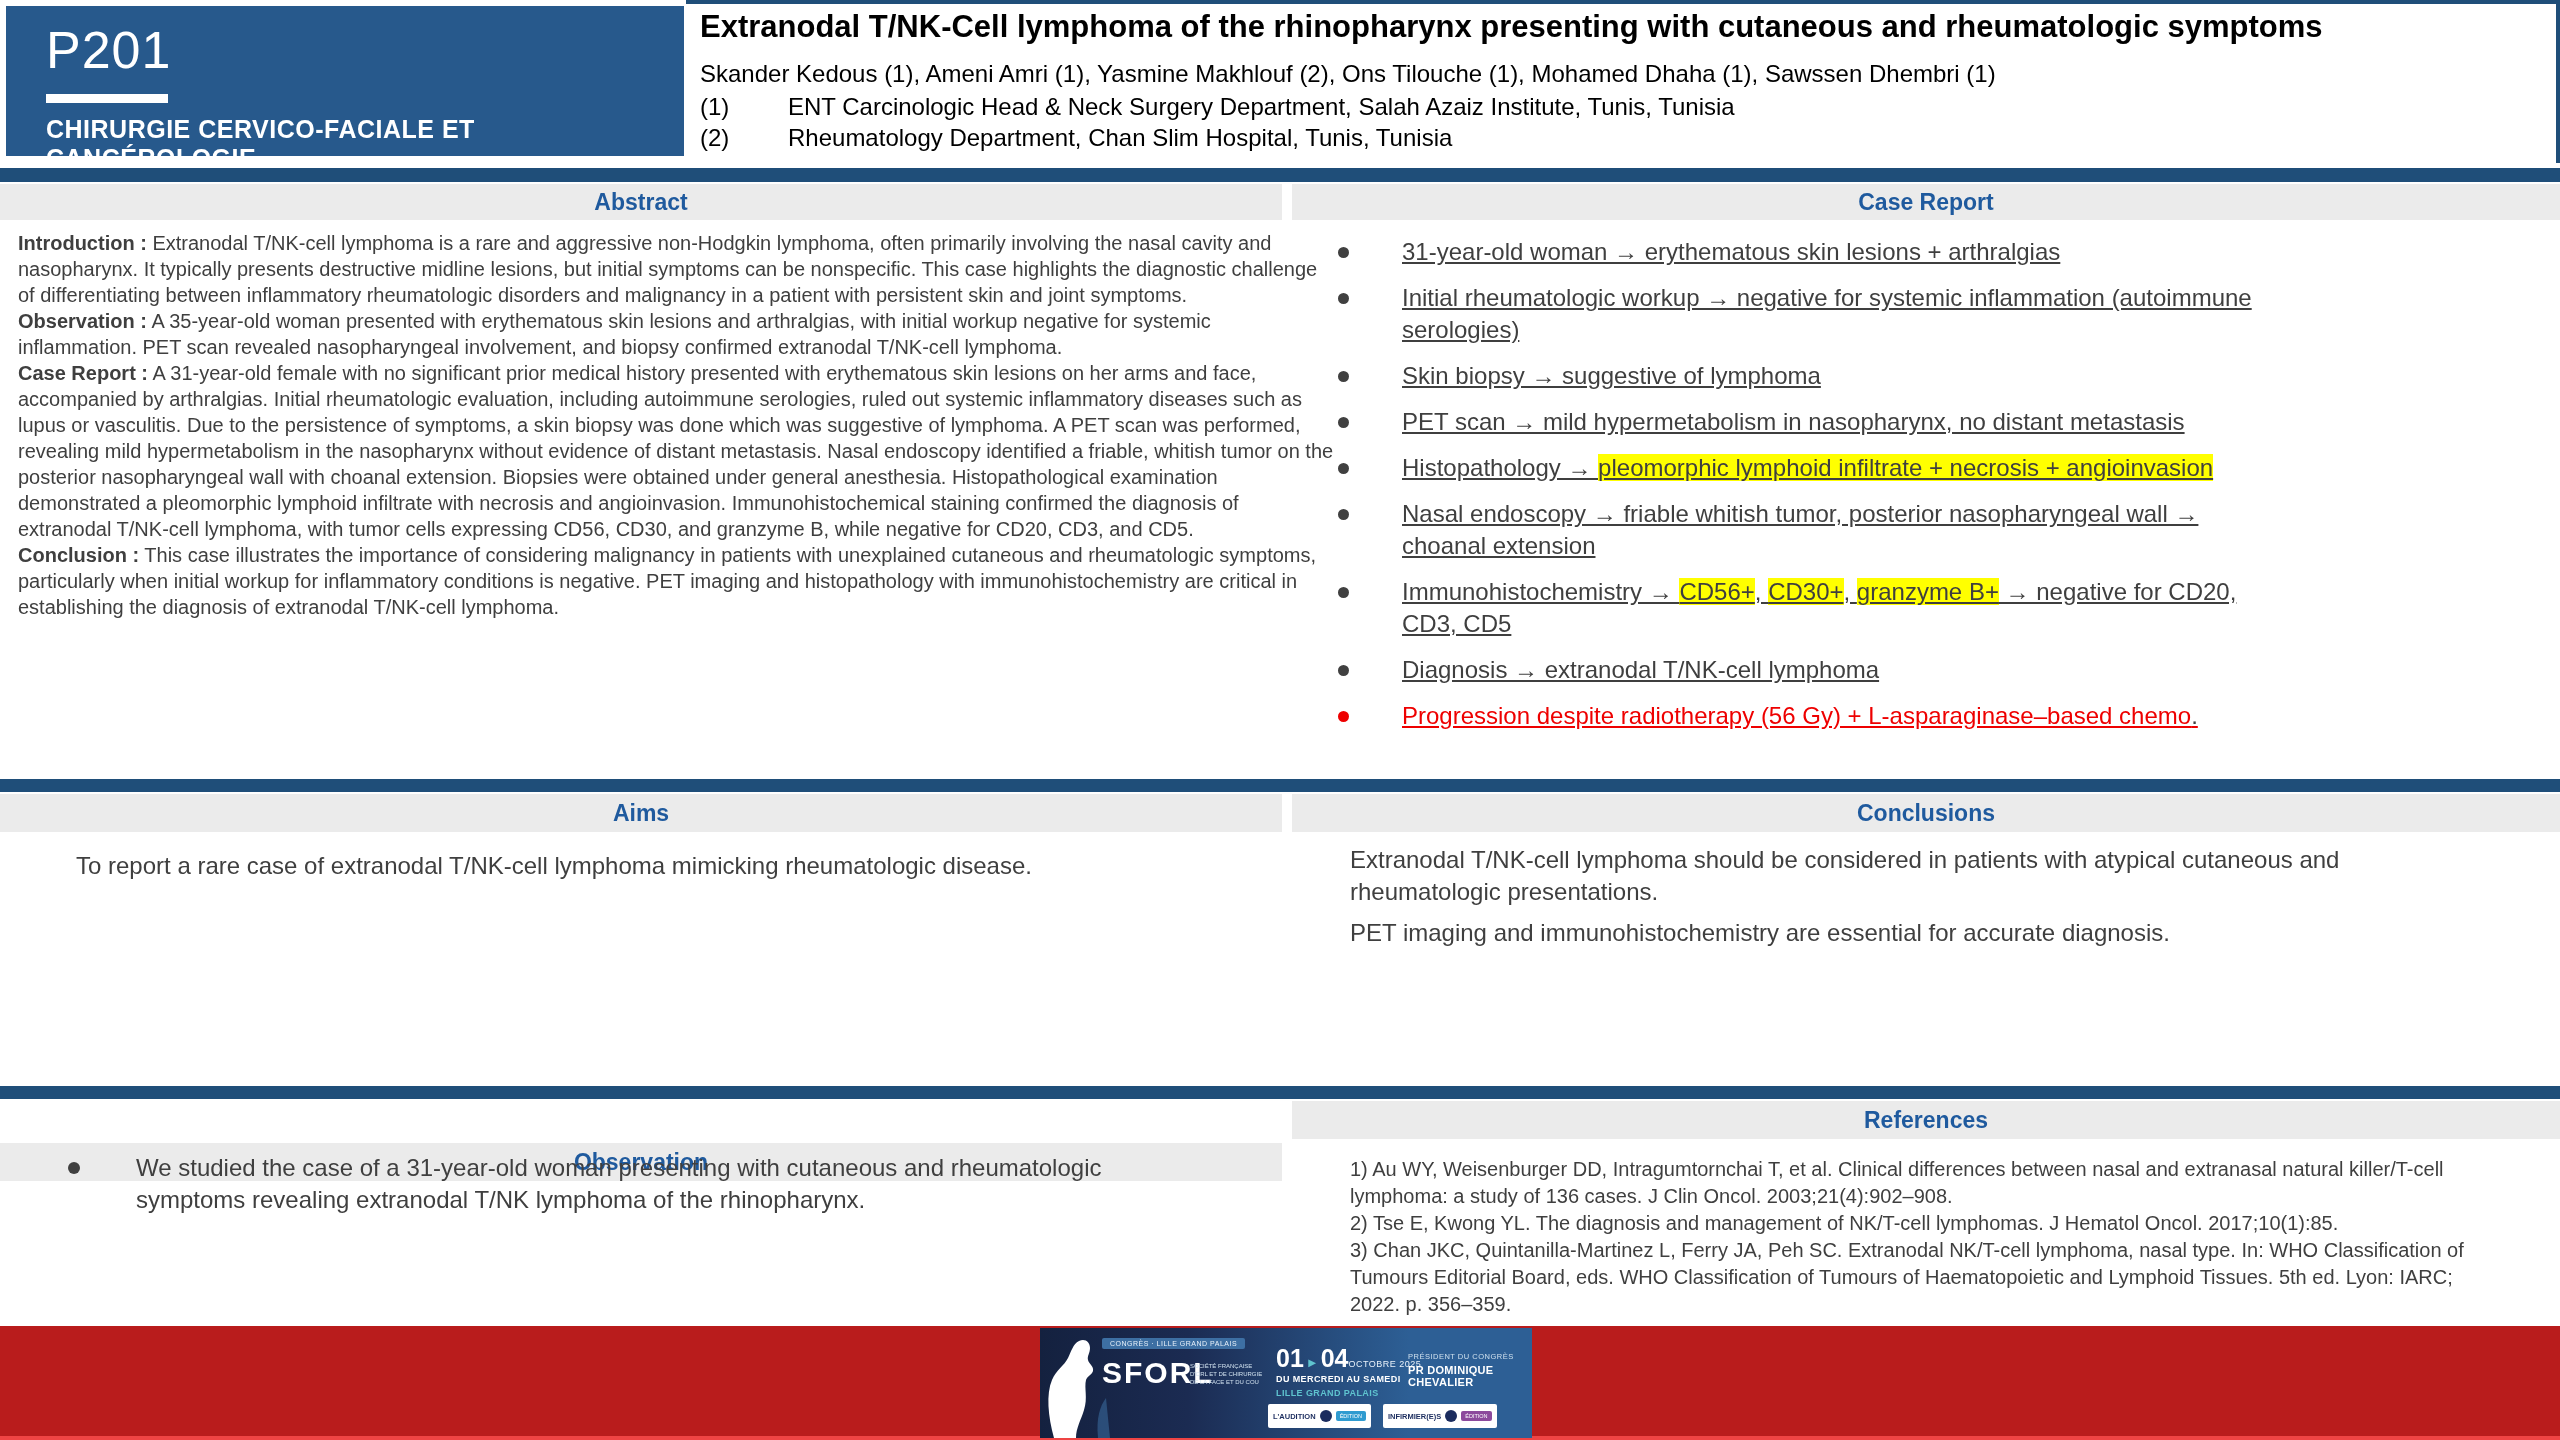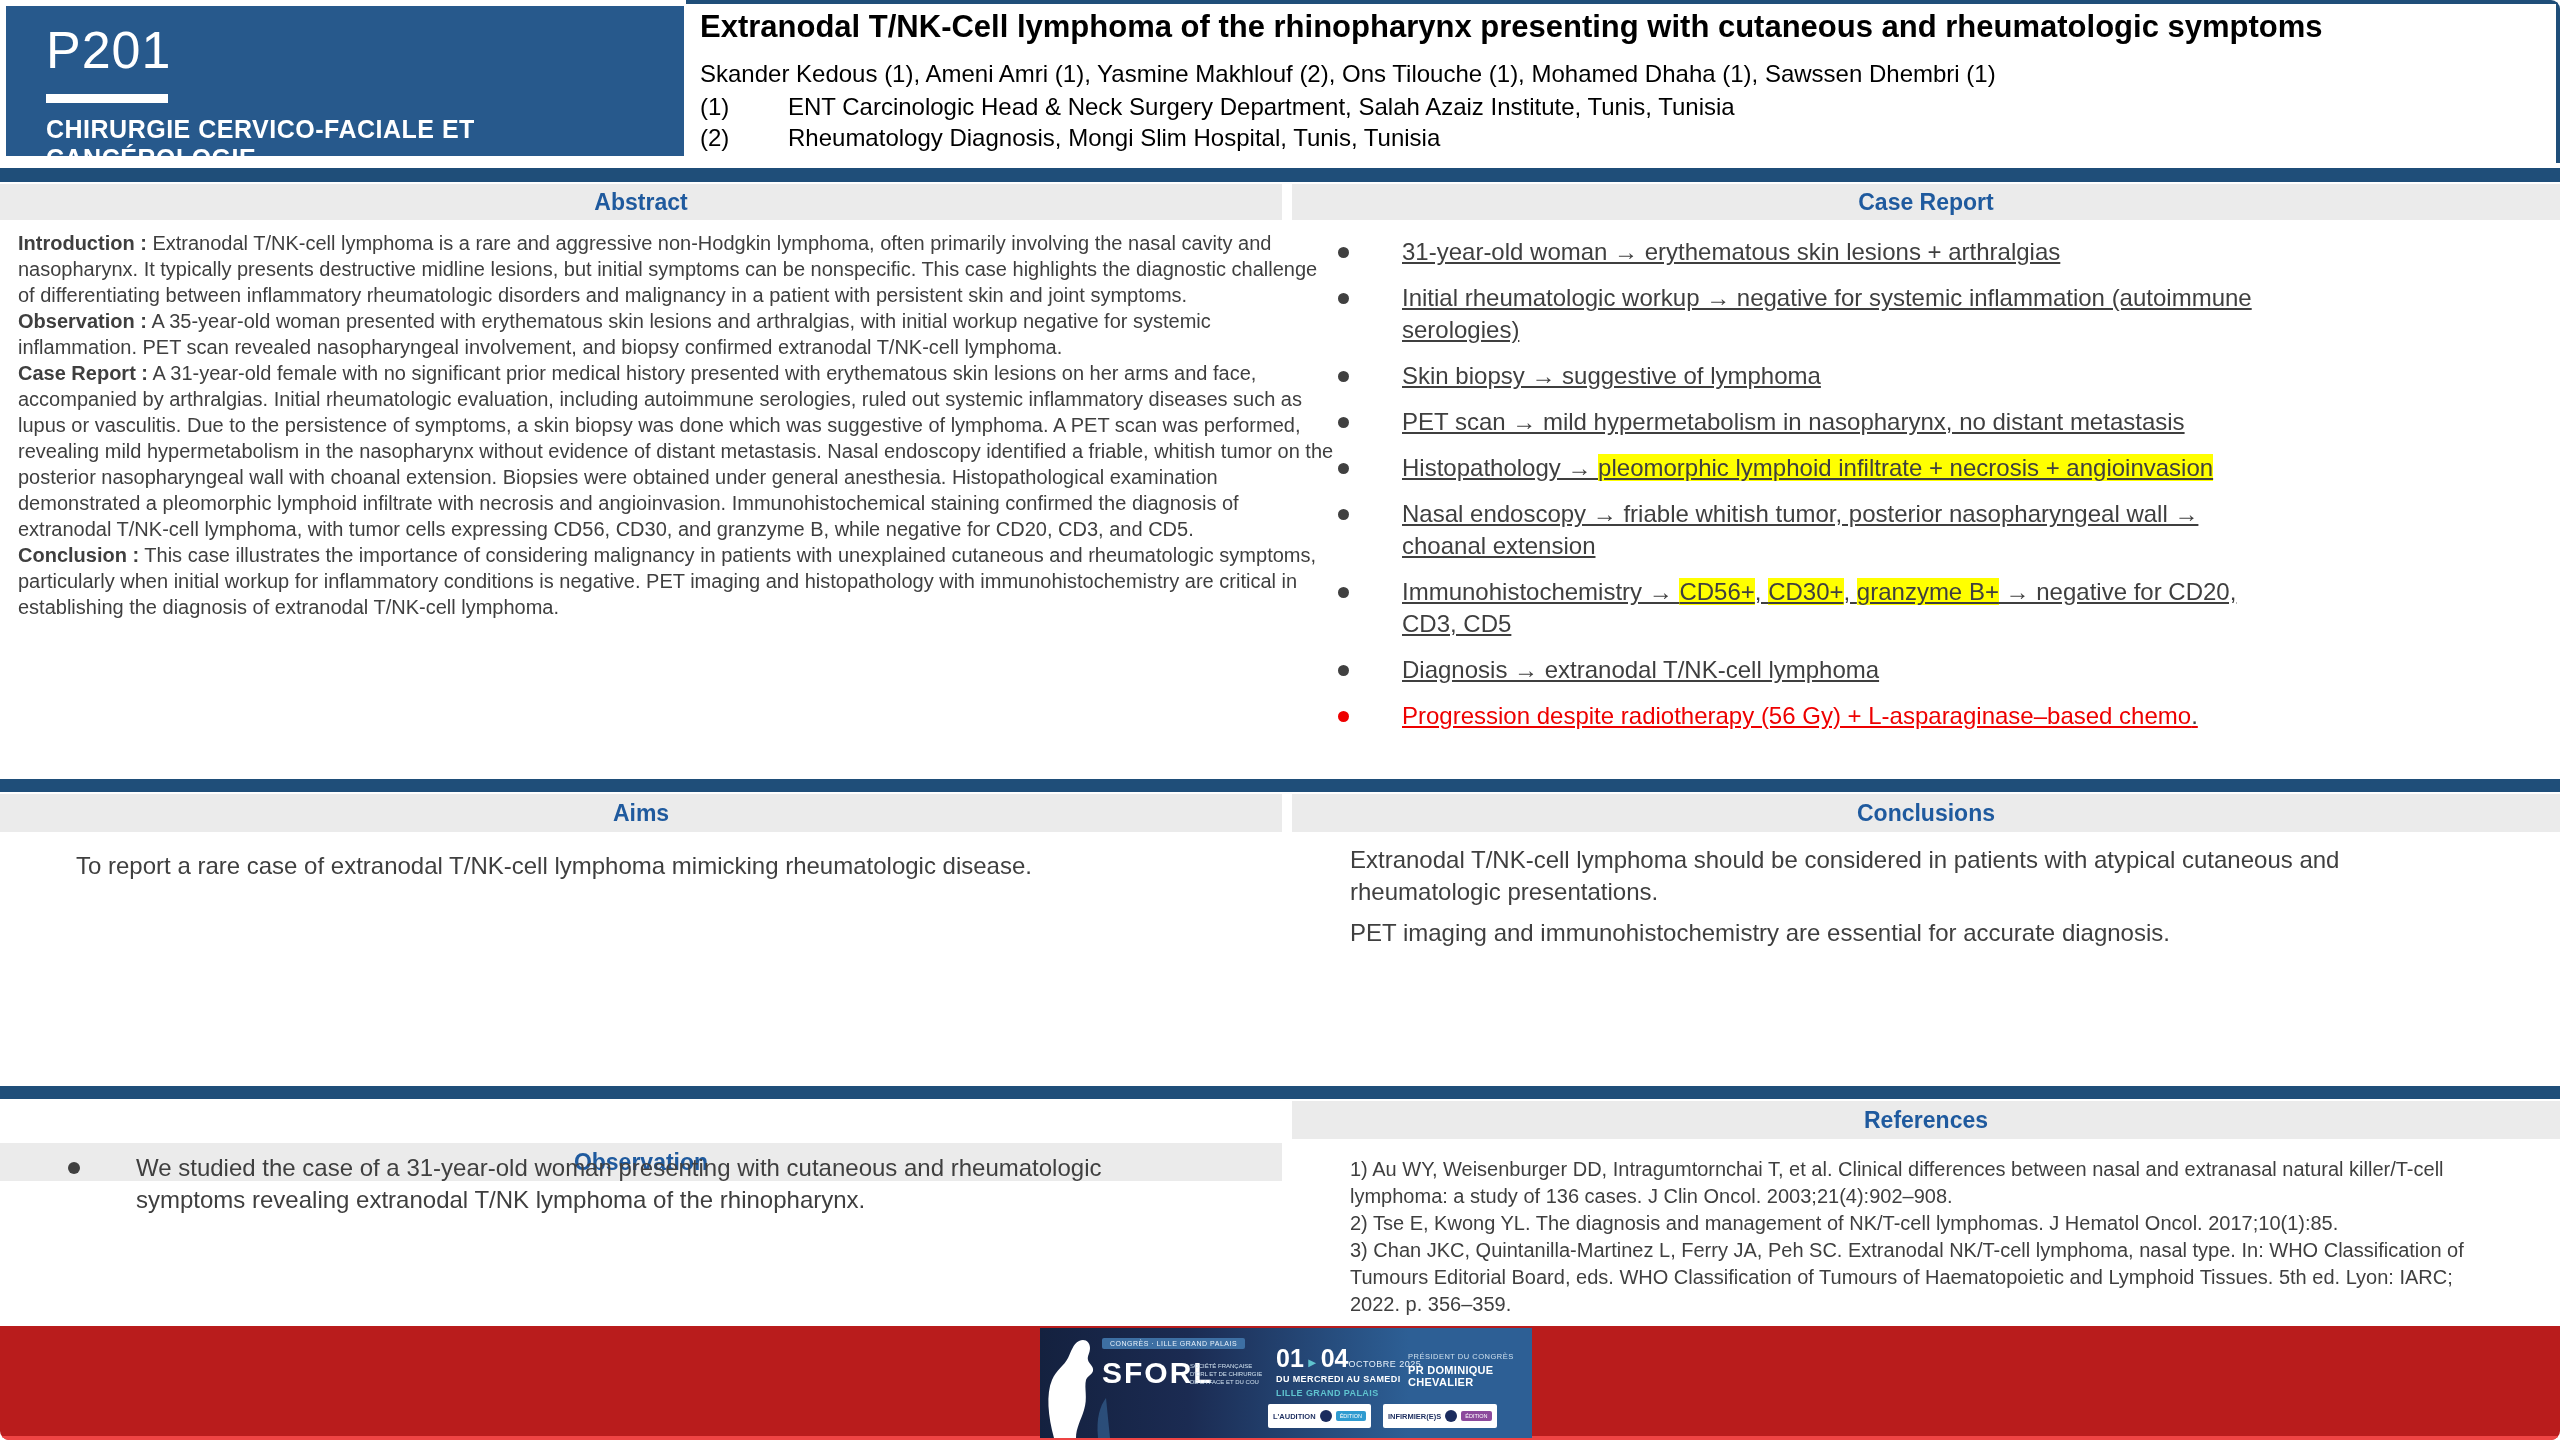--- a/index.html
+++ b/index.html
@@ -1,18 +1,18 @@
 <!DOCTYPE html>
 <html><head>
 <meta charset="utf-8">
 <style>
   * { margin:0; padding:0; box-sizing:border-box; }
   html,body { background:#fff; }
   body { font-family:"Liberation Sans", sans-serif; }
-  .poster { position:relative; width:2560px; height:1440px; background:#fff; overflow:hidden;border-radius:9px; }
+  .poster { position:relative; width:2560px; height:1440px; background:#fff; overflow:hidden; }
 
   
   .top-edge { position:absolute; left:686px; top:0; width:1874px; height:4px; background:#1f4e79; }
   .right-edge { position:absolute; right:0; top:0; width:4px; height:163px; background:#1f4e79; }
   .header-box { position:absolute; left:6px; top:6px; width:678px; height:150px; background:#27598c; color:#fff; padding:14px 0 0 40px; }
   .poster-id { font-size:52px; font-weight:400; letter-spacing:1px; }
   .header-rule { width:122px; height:9px; background:#fff; margin:14px 0 12px 0; }
   .dept { font-size:25px; font-weight:bold; letter-spacing:.5px; }
   .title-block { position:absolute; left:700px; top:8px; width:1850px; color:#000; }
   .title { font-size:31px; font-weight:bold; line-height:38px; margin-bottom:13px; }
@@ -90,21 +90,21 @@
 
   <div class="title-block">
     <div class="title">Extranodal T/NK-Cell lymphoma of the rhinopharynx presenting with cutaneous and rheumatologic symptoms</div>
     <div class="authors">Skander Kedous (1), Ameni Amri (1), Yasmine Makhlouf (2), Ons Tilouche (1), Mohamed Dhaha (1), Sawssen Dhembri (1)</div>
     <div class="affil-row">
       <span class="affil-num">(1)</span>
       <span>ENT Carcinologic Head &amp; Neck Surgery Department, Salah Azaiz Institute, Tunis, Tunisia</span>
     </div>
     <div class="affil-row">
       <span class="affil-num">(2)</span>
-      <span>Rheumatology Diagnosis, Mongi Slim Hospital, Tunis, Tunisia</span>
+      <span>Rheumatology Department, Chan Slim Hospital, Tunis, Tunisia</span>
     </div>
   </div>
 
   <div class="bar" style="top:168px;height:14px;"></div>
   <div class="sec-hdr" style="left:0;top:184px;width:1282px;height:36px;">
     <span>Abstract</span>
   </div>
   <div class="sec-hdr" style="left:1292px;top:184px;width:1268px;height:36px;">
     <span>Case Report</span>
   </div>

